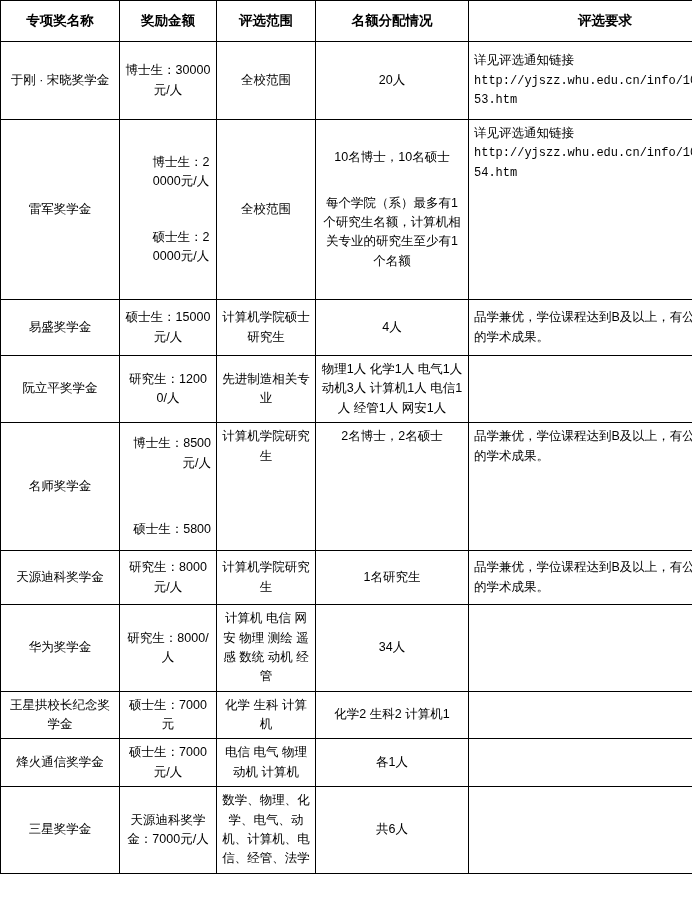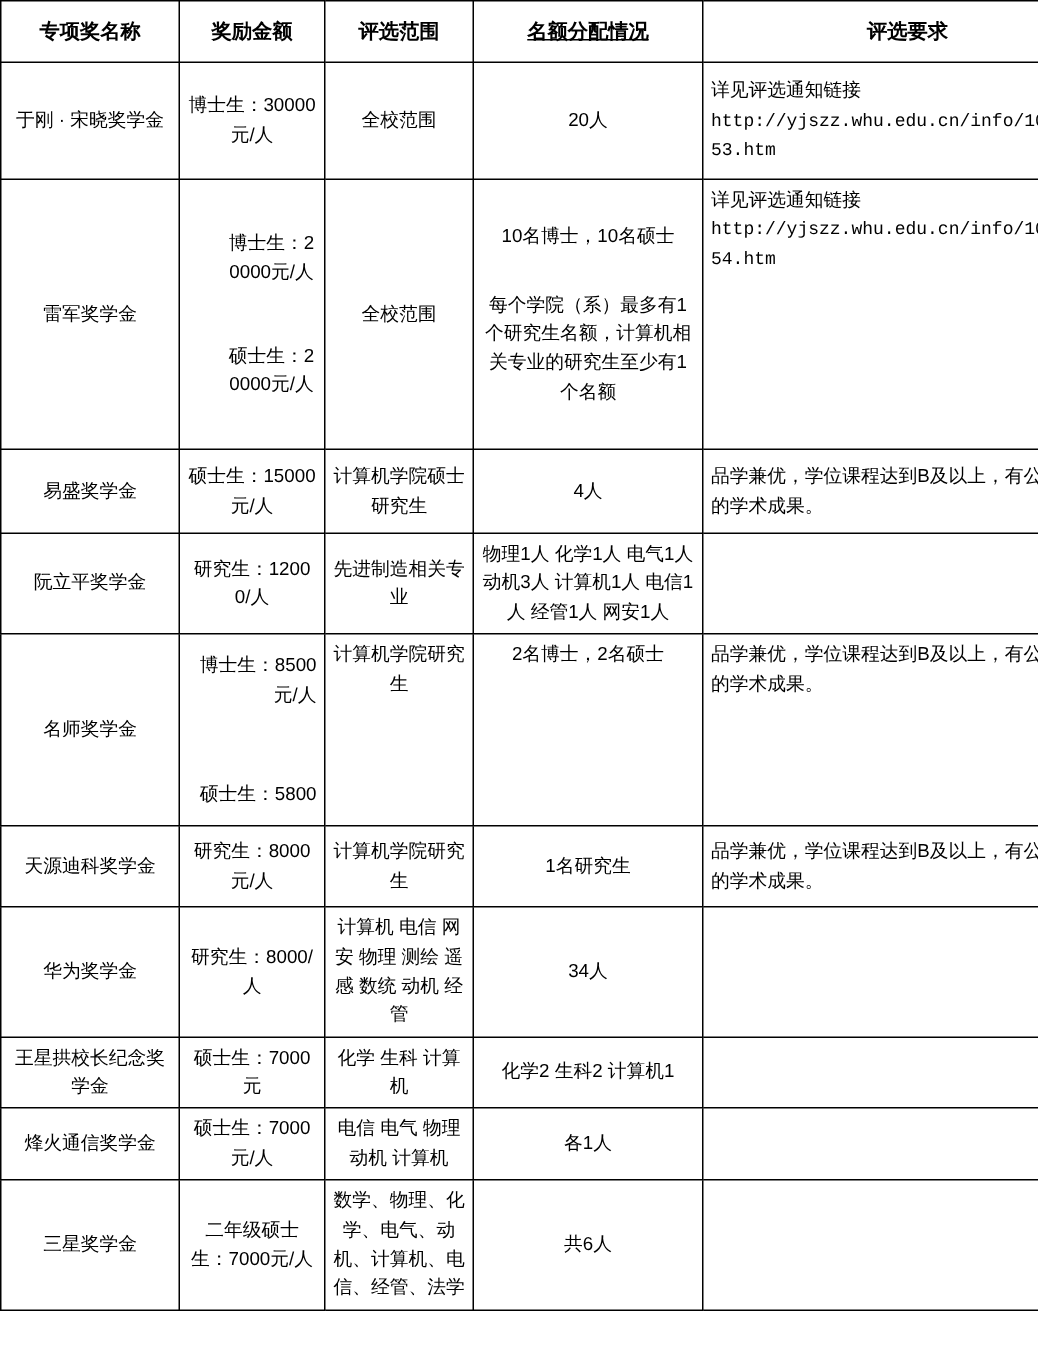--- a/index.html
+++ b/index.html
@@ -35,21 +35,21 @@
   }
   table.award-table th {
     text-align: center;
     font-weight: bold;
     font-size: 13.5px;
     height: 32px;
   }
   .c-name   { width: 108px; text-align: center; }
   .c-amount { width: 86px;  text-align: center; }
   .c-scope  { width: 88px;  text-align: center; }
-  .c-quota  { width: 142px; text-align: center; text-decoration: underline; }
+  .c-quota  { width: 142px; text-align: center; }
   .c-req    { width: 262px; text-align: left; }
   td.center { text-align: center; }
   td.left   { text-align: left; }
   .link-text {
     font-family: "Liberation Mono", monospace;
     font-size: 12px;
     line-height: 1.5;
     word-break: break-all;
   }
   .req-line {
@@ -182,21 +182,21 @@
       <tr style="height:46px;">
         <td class="center">烽火通信奖学金</td>
         <td class="center">硕士生：7000元/人</td>
         <td class="center">电信 电气 物理 动机 计算机</td>
         <td class="center">各1人</td>
         <td class="left"></td>
       </tr>
 
       <tr style="height:72px;">
         <td class="center">三星奖学金</td>
-        <td class="center">二年级硕士生：7000元/人</td>
+        <td class="center">天源迪科奖学金：7000元/人</td>
         <td class="center">数学、物理、化学、电气、动机、计算机、电信、经管、法学</td>
         <td class="center">共6人</td>
         <td class="left"></td>
       </tr>
 
     </tbody>
   </table>
 </div>
 
 </body></html>

